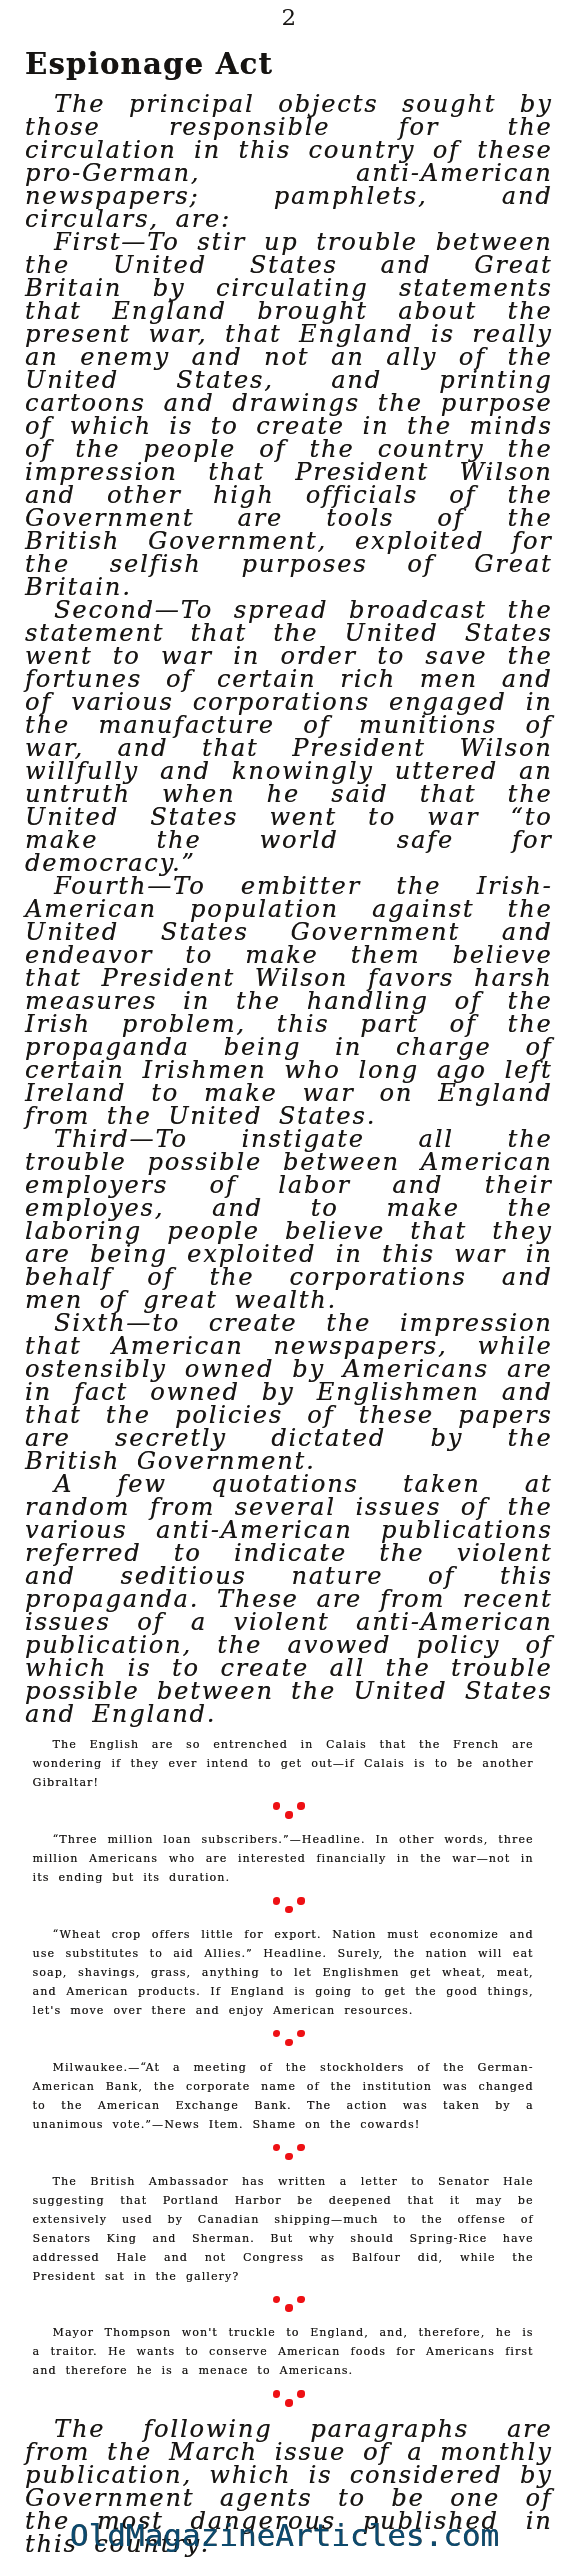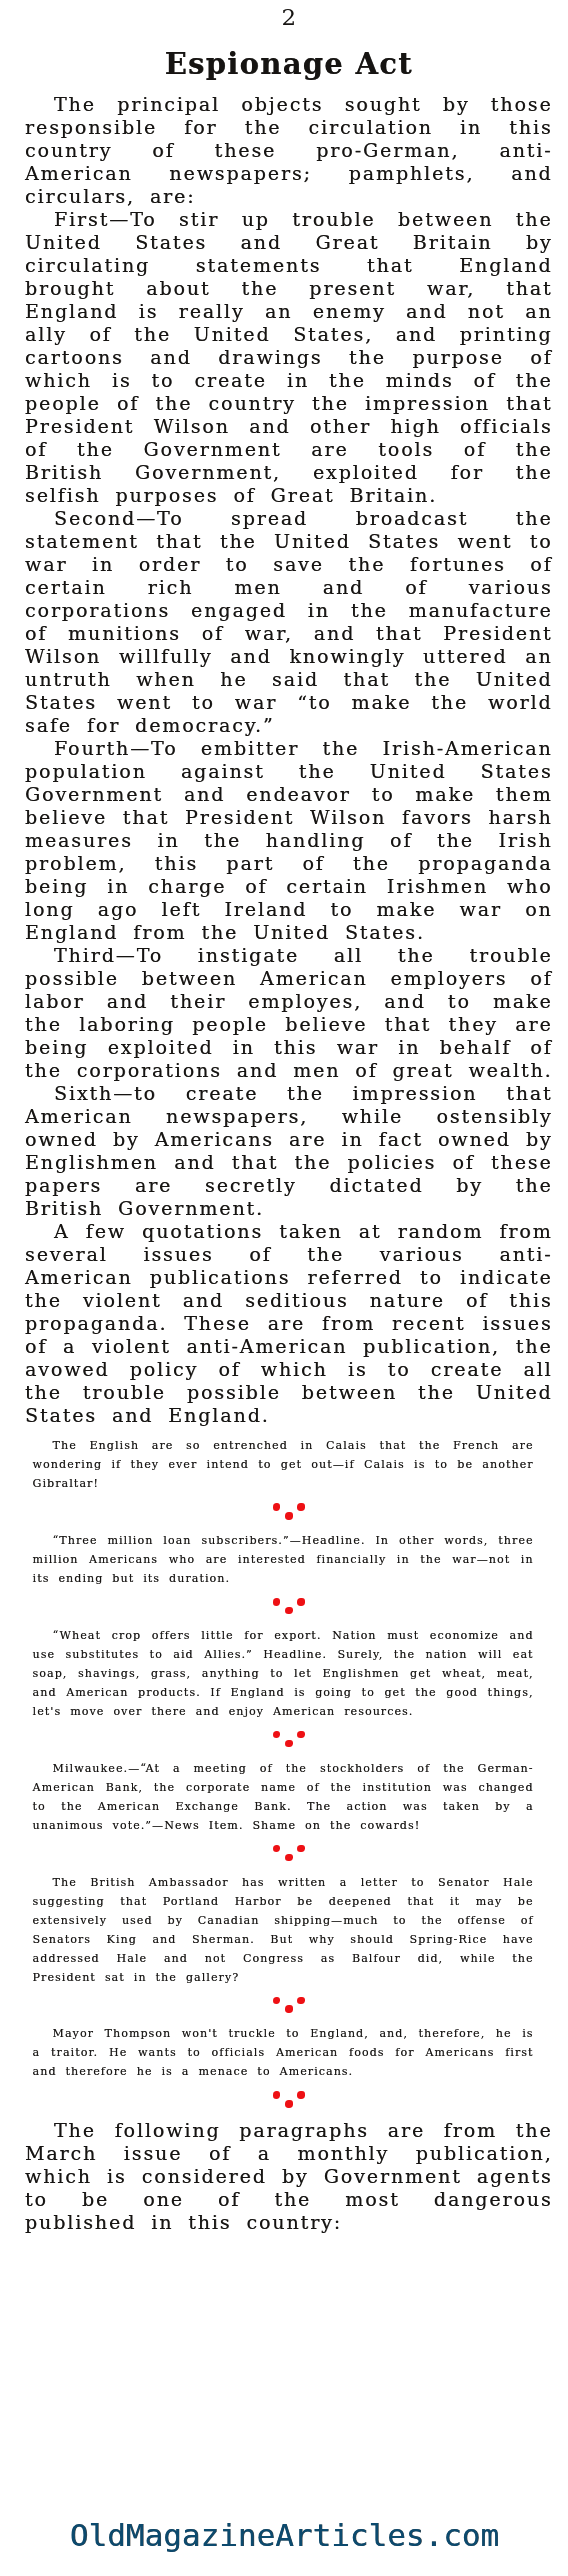--- a/index.html
+++ b/index.html
@@ -15,37 +15,38 @@
   .inner { padding: 5px 16.4px 0 25px; }
 
   .pagenum {
     text-align: center;
     font-size: 23px;
     line-height: 1.1;
     margin: 0 0 16.4px 0;
     font-weight: normal;
   }
   .title {
-    text-align: center;
+    text-align: left;
     font-size: 29px;
     font-weight: bold;
     letter-spacing: 1.3px;
     margin: 0 0 12.6px 0;
     text-shadow: 0.3px 0.3px 0 rgba(20,18,16,0.7);
   }
 
   p { margin: 0; }
   .main-par {
-    font-size: 19px;
+    font-size: 24px;
     line-height: 23px;
     text-align: justify;
     text-indent: 29px;
     letter-spacing: 1.9px;
     word-spacing: 7px;
     text-shadow: 0.3px 0.3px 0 rgba(20,18,16,0.65);
+    font-style: italic;
   }
   .small-par {
     font-size: 11px;
     line-height: 19px;
     text-align: justify;
     text-indent: 20px;
     letter-spacing: 1.1px;
     word-spacing: 4.4px;
     margin-left: 7.6px;
     margin-right: 19px;
@@ -141,21 +142,21 @@
     <p class="small-par">The British Ambassador has written a letter to Senator Hale suggesting that Portland Harbor be deepened that it may be extensively used by Canadian shipping—much to the offense of Senators King and Sherman.  But why should Spring-Rice have addressed Hale and not Congress as Balfour did, while the President sat in the gallery?</p>
 
     <div class="ornament">
       <span class="row">
           <span class="dot"></span>
           <span class="dot"></span>
         </span>
       <span class="dot low"></span>
     </div>
 
-    <p class="small-par">Mayor Thompson won't truckle to England, and, therefore, he is a traitor.  He wants to officials American foods for Americans first and therefore he is a menace to Americans.</p>
+    <p class="small-par">Mayor Thompson won't truckle to England, and, therefore, he is a traitor.  He wants to conserve American foods for Americans first and therefore he is a menace to Americans.</p>
 
     <div class="ornament">
       <span class="row">
           <span class="dot"></span>
           <span class="dot"></span>
         </span>
       <span class="dot low"></span>
     </div>
 
     <p class="main-par">The following paragraphs are from the March issue of a monthly publication, which is considered by Government agents to be one of the most dangerous published in this country:</p>

